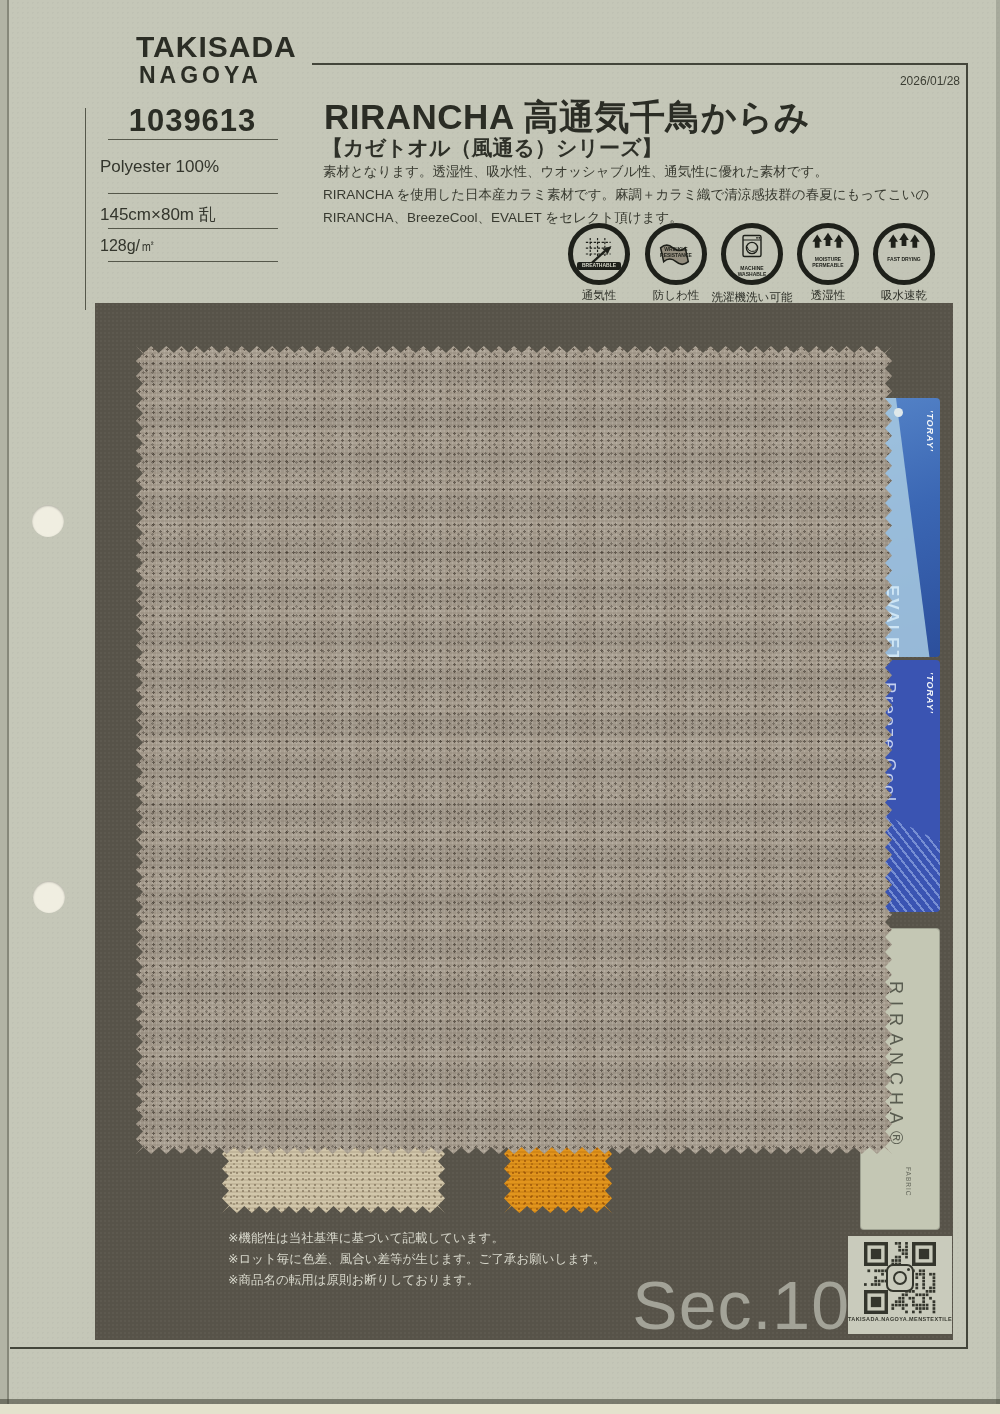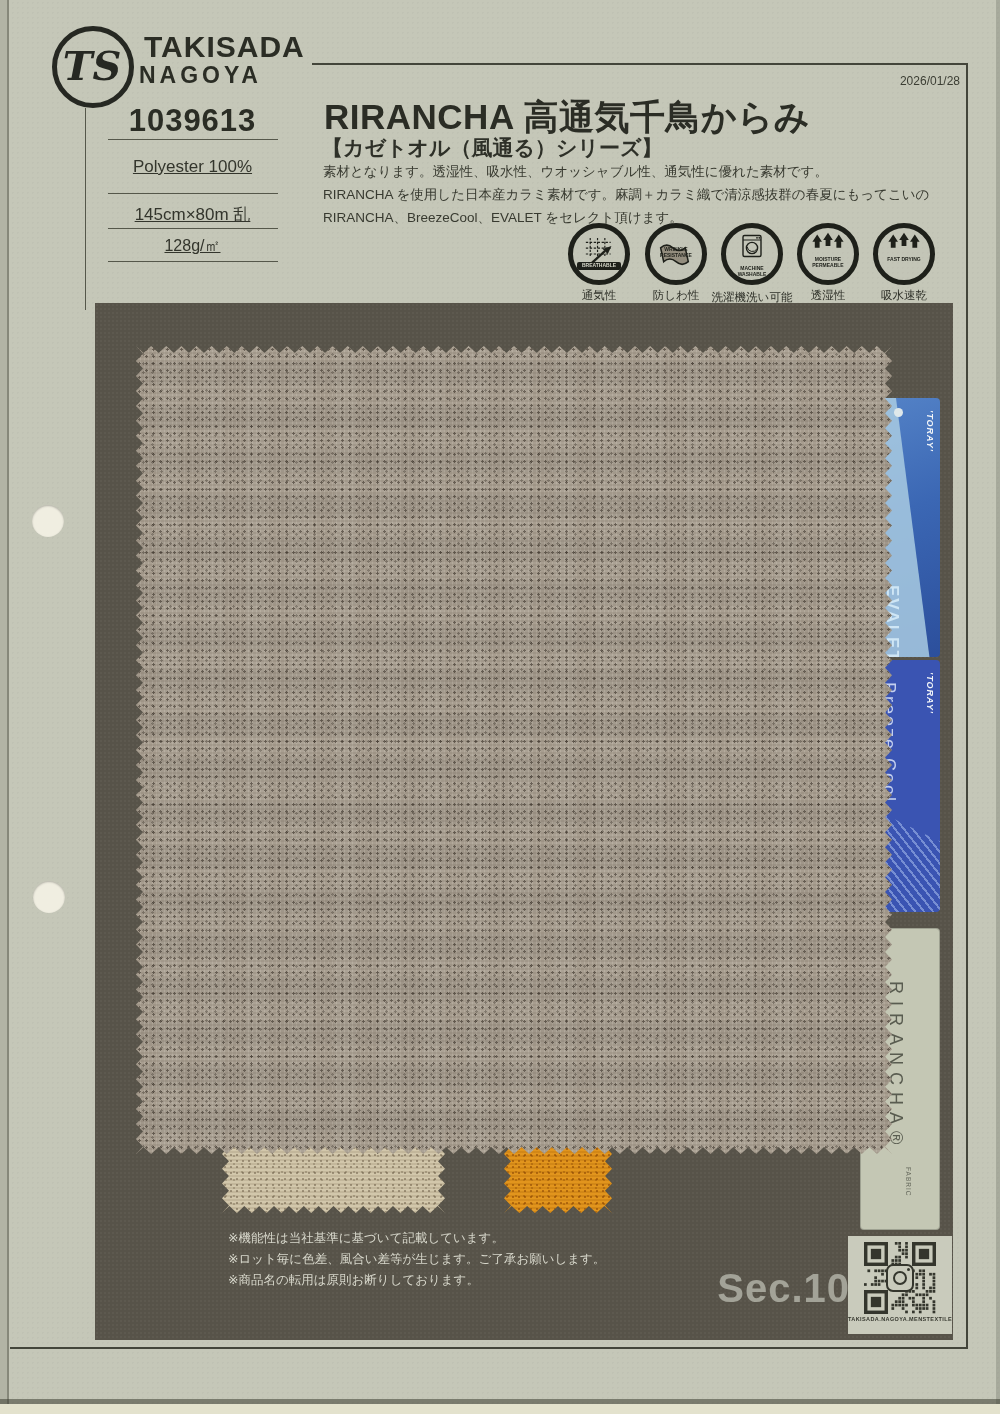--- a/index.html
+++ b/index.html
@@ -16,33 +16,33 @@
   .edge-left{left:0;top:0;width:7px;height:1414px;background:#b2b4a5;border-right:2px solid rgba(80,82,70,.45);z-index:8;}
   .edge-right{right:0;top:0;width:4px;height:1414px;background:rgba(80,82,70,.25);z-index:8;}
   .edge-bottom-shadow{left:0;top:1399px;width:1000px;height:5px;background:rgba(60,62,50,.55);z-index:8;}
   .edge-bottom-strip{left:0;top:1404px;width:1000px;height:10px;background:#e3e2cd;z-index:8;}
 
   
   .logo-circle{left:52px;top:26px;width:72px;height:72px;border:5px solid #262822;border-radius:50%;
     display:flex;align-items:center;justify-content:center;z-index:3;}
   .logo-ts{font-family:"DejaVu Serif","Liberation Serif",serif;font-style:italic;font-weight:bold;
     font-size:40px;color:#262822;transform:translate(-1px,-2px);}
-  .brand1{left:136px;top:30px;font-size:30px;font-weight:bold;letter-spacing:1px;color:#2b2d25;margin-left:8px;}
+  .brand1{left:136px;top:30px;font-size:30px;font-weight:bold;letter-spacing:1px;color:#2b2d25;}
   .brand2{left:139px;top:62px;font-size:23px;font-weight:bold;letter-spacing:4px;color:#2b2d25;}
 
   .rule{background:#43453a;}
   .rule-top{left:312px;top:63px;width:656px;height:2px;}
   .rule-right-v{left:966px;top:63px;width:2px;height:1286px;}
   .rule-bottom{left:10px;top:1347px;width:958px;height:2px;}
   .info-vline{left:85px;top:108px;width:1px;height:202px;background:#55574a;}
 
   .date{left:820px;top:74px;width:140px;text-align:right;font-size:12px;color:#3c3e34;}
   .prod-no{left:100px;top:103px;width:185px;text-align:center;font-size:31px;font-weight:bold;letter-spacing:1px;color:#2b2d25;}
   .info-rule{left:108px;height:1px;width:170px;background:#55574a;}
-  .spec{left:100px;width:185px;text-align:center;font-size:17px;color:#33352c;text-decoration:underline;}
+  .spec{left:100px;width:185px;font-size:17px;color:#33352c;}
 
   .title{left:324px;top:94px;font-size:35px;font-weight:bold;color:#2b2d25;letter-spacing:.5px;}
   .series{left:322px;top:134px;font-size:21px;font-weight:bold;color:#2e3028;}
   .desc{left:323px;top:160px;width:645px;font-size:13.5px;line-height:23px;color:#383a30;}
 
   
   .badge{width:62px;height:62px;border:5px solid #1e201a;border-radius:50%;box-sizing:border-box;
     background:rgba(190,192,180,.25);z-index:3;}
   .badge .icon-wrap{position:absolute;left:0;top:0;width:100%;height:100%;display:flex;align-items:center;justify-content:center;}
   .badge-en{position:absolute;left:5%;width:90%;text-align:center;font-size:5px;line-height:5.5px;font-weight:bold;color:#1e201a;}
@@ -97,21 +97,21 @@
     font-size:18px;color:#c3cfee;letter-spacing:2px;}
   .tag-rirancha{left:860px;top:928px;width:78px;height:300px;background:#c4c7b4;border:1px solid rgba(90,92,80,.35);}
   .tag-rirancha .tag-name{position:absolute;left:24px;top:52px;writing-mode:vertical-rl;text-orientation:sideways;
     font-size:18px;color:#595c50;letter-spacing:7px;font-weight:500;}
   .tag-rirancha .tag-sub{position:absolute;left:44px;top:238px;writing-mode:vertical-rl;text-orientation:sideways;
     font-size:6.5px;color:#6a6d60;letter-spacing:1px;}
 
   
   .notes{left:228px;top:1228px;width:560px;z-index:5;font-size:12.5px;line-height:21px;color:#d8d8cc;}
   .sec-no{left:600px;top:1266px;width:250px;text-align:right;z-index:5;
-    font-size:40px;color:#a3a398;letter-spacing:1px;font-weight:bold;}
+    font-size:68px;color:#a3a398;letter-spacing:1px;}
   .qr-box{left:848px;top:1236px;width:104px;height:98px;background:#c9cbbc;z-index:5;
     display:flex;flex-direction:column;align-items:center;}
   .qr-svg-wrap{position:relative;margin-top:6px;width:72px;height:72px;}
   .qr-caption{margin-top:2px;font-size:5.5px;letter-spacing:.4px;color:#34362d;font-weight:bold;white-space:nowrap;}
   .ig-icon{position:absolute;left:50%;top:50%;transform:translate(-50%,-50%);width:24px;height:24px;
     border:2.5px solid #34362d;border-radius:7px;background:#c9cbbc;}
   .ig-icon .lens{position:absolute;left:50%;top:50%;transform:translate(-50%,-50%);width:10px;height:10px;
     border:2.5px solid #34362d;border-radius:50%;}
   .ig-icon .dot{position:absolute;right:2px;top:2px;width:3px;height:3px;border-radius:50%;background:#34362d;}
 
@@ -268,23 +268,20 @@
             </g>
           </svg></div>
       <div class="ig-icon">
         <div class="lens"></div>
           <div class="dot"></div>
       </div>
     </div>
     <div class="qr-caption">TAKISADA.NAGOYA.MENSTEXTILE</div>
   </div>
 
-  <div class="abs logo-circle">
-    <span class="logo-ts">TS</span>
-  </div>
   <div class="abs brand1">TAKISADA</div>
   <div class="abs brand2">NAGOYA</div>
 
   <div class="abs rule rule-top"></div>
   <div class="abs rule rule-right-v"></div>
   <div class="abs rule rule-bottom"></div>
   <div class="abs info-vline"></div>
 
   <div class="abs date">2026/01/28</div>
 

